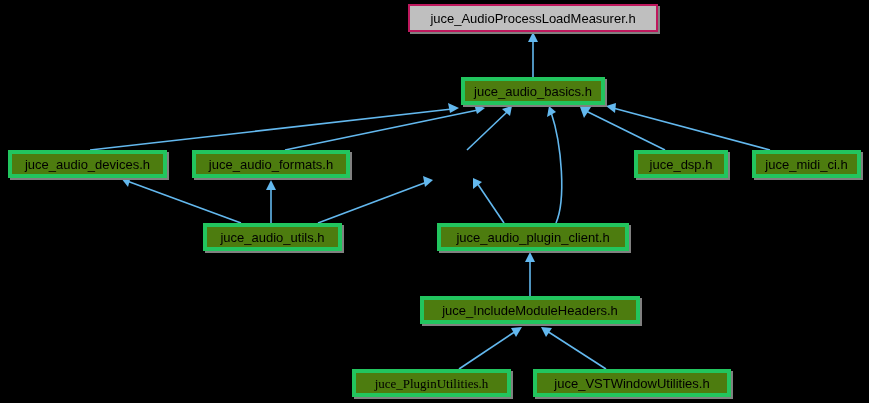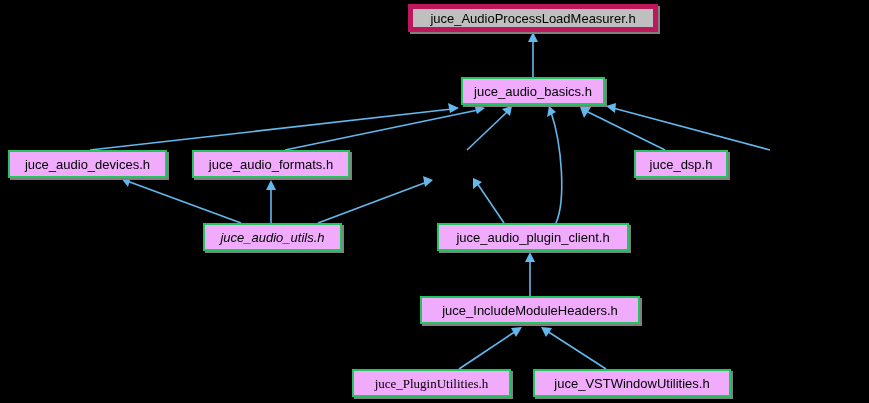--- a/index.html
+++ b/index.html
@@ -5,33 +5,33 @@
   html,body{margin:0;padding:0;background:#000;}
   body{
     width:869px;height:403px;overflow:hidden;
     font-family:"Liberation Sans","DejaVu Sans",sans-serif;
   }
   #graph{position:relative;width:869px;height:403px;background:#000;}
   svg.edges{position:absolute;left:0;top:0;width:869px;height:403px;}
   .node{
     position:absolute;
     box-sizing:border-box;
-    background:#f0abfc;
-    border:2px solid #22c55e;
+    background:#4d7c0f;
+    border:4px solid #22c55e;
     box-shadow:2px 2px 0 0 #808080;
     display:flex;align-items:center;justify-content:center;
     color:#000000;
     font-size:13px;
     line-height:1;
     white-space:nowrap;
     letter-spacing:0px;
   }
   .node.root{
     background:#bfbfbf;
-    border:5px solid #be185d;
+    border:2px solid #be185d;
     box-shadow:2px 2px 0 0 #808080;
   }
   .node-label{pointer-events:none;}
 </style>
 </head>
 <body>
 
 <div id="graph" style="background: rgb(0, 0, 0);">
   <svg class="edges" viewBox="0 0 869 403" xmlns="http://www.w3.org/2000/svg">
       <path d="M 533,77 L 533,34" fill="none" stroke="#63b8ee" stroke-width="1.6"></path>
@@ -71,21 +71,24 @@
     </div>
     <div class="node" style="left: 192px; top: 150px; width: 158px; height: 28px;">
       <span class="node-label">juce_audio_formats.h</span>
     </div>
     <div class="node" style="left: 8px; top: 150px; width: 159px; height: 28px;">
       <span class="node-label">juce_audio_devices.h</span>
     </div>
     <div class="node" style="left: 634px; top: 150px; width: 94px; height: 28px;">
       <span class="node-label">juce_dsp.h</span>
     </div>
-    <div class="node" style="left: 203px; top: 223px; width: 139px; height: 28px; font-style: italic;">
+    <div class="node" style="left: 752px; top: 150px; width: 109px; height: 28px;">
+      <span class="node-label">juce_midi_ci.h</span>
+    </div>
+    <div class="node" style="left: 203px; top: 223px; width: 139px; height: 28px;">
       <span class="node-label">juce_audio_utils.h</span>
     </div>
     <div class="node" style="left: 437px; top: 223px; width: 192px; height: 28px;">
       <span class="node-label">juce_audio_plugin_client.h</span>
     </div>
     <div class="node" style="left: 420px; top: 296px; width: 220px; height: 28px;">
       <span class="node-label">juce_IncludeModuleHeaders.h</span>
     </div>
     <div class="node" style="left: 352px; top: 369px; width: 159px; height: 28px; font-family: Liberation Serif, serif;">
       <span class="node-label">juce_PluginUtilities.h</span>

